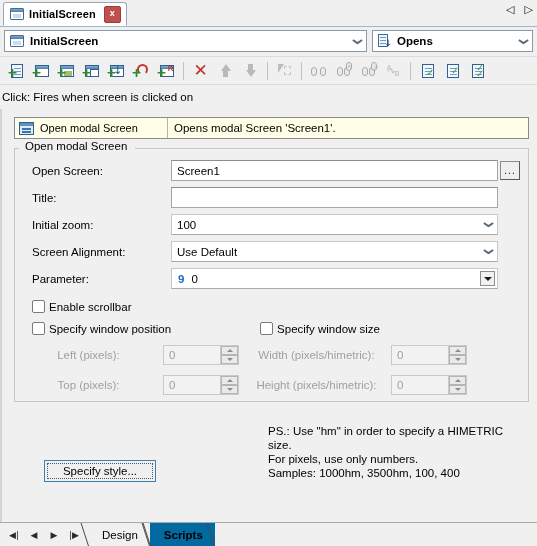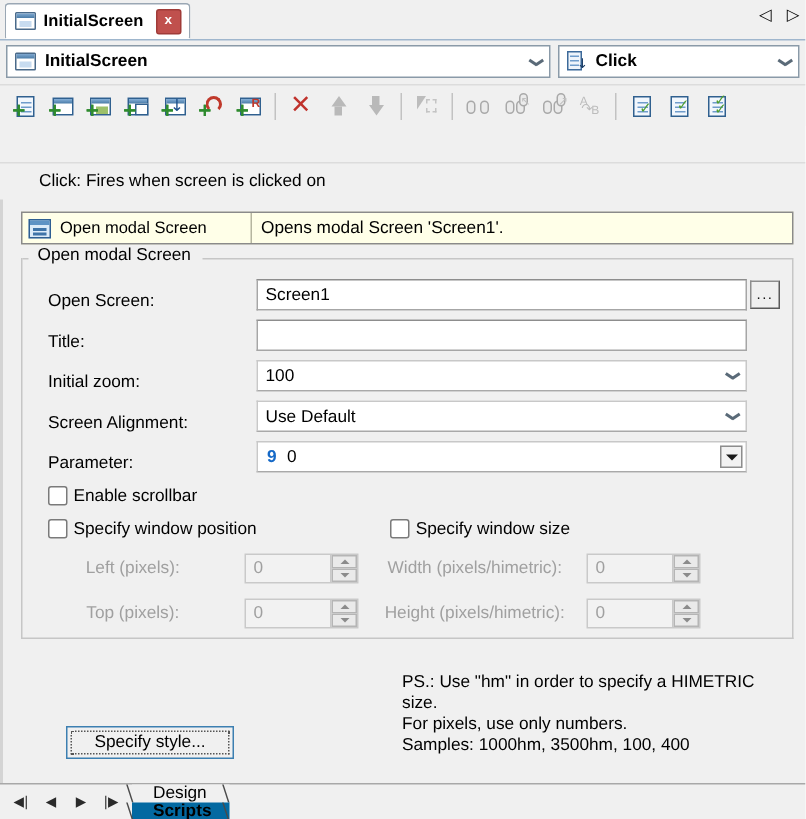--- a/index.html
+++ b/index.html
@@ -272,26 +272,25 @@
   .g-check {
     position: absolute; right: -2px; bottom: 0px;
     color: #4f9e2f; font-size: 10px; line-height: 9px;
     font-family: "DejaVu Sans", sans-serif;
   }
 
   
   .descline {
     height: 24px;
     line-height: 24px;
-    padding-left: 26px;
+    padding-left: 2px;
     font-size: 11.5px;
     background: #f0f0f0;
     border-top: 1px solid #dcdcdc;
     flex: 0 0 auto;
-    margin-top: 24px;
   }
 
   
   .body {
     flex: 1 1 auto;
     background: #f0f0f0;
     border-left: 2px solid #d4d4d4;
     padding: 4px 6px 0 10px;
     box-sizing: border-box;
     position: relative;
@@ -361,21 +360,21 @@
   .gb-line-l {
     position: absolute; top: 0; left: 0; width: 4px; height: 1px; background: #c6c6c6;
   }
   .gb-line-r {
     position: absolute; top: 0; left: 120px; right: 0; height: 1px; background: #c6c6c6;
   }
 
   
   .frow {
     display: flex;
-    align-items: flex-end;
+    align-items: center;
     height: 25px;
     margin-top: 2px;
   }
   .flabel {
     width: 148px;
     flex: 0 0 148px;
     font-size: 11.5px;
     padding-left: 9px;
     box-sizing: border-box;
   }
@@ -589,21 +588,21 @@
   .navbtn {
     width: 20px;
     display: flex;
     align-items: center;
     justify-content: center;
     font-size: 9px;
     color: #2a2a2a;
     cursor: pointer;
     font-family: "DejaVu Sans", sans-serif;
   }
-  .btabs { display: flex; align-items: stretch; flex-direction: column; }
+  .btabs { display: flex; align-items: stretch; }
   .btab {
     position: relative;
     height: 100%;
     display: flex;
     align-items: center;
     padding: 0 12px 0 14px;
     font-size: 11.5px;
     cursor: pointer;
     background: #f0f0f0;
   }
@@ -648,21 +647,21 @@
         </span>
     </div>
     <div class="combo evt">
       <span class="evticon">
         <span class="pg"></span>
         <span class="ln" style="top:3px"></span>
         <span class="ln" style="top:6px"></span>
         <span class="ln" style="top:9px"></span>
         <span class="arw">↓</span>
       </span>
-      <span class="combo-text">Click</span>
+      <span class="combo-text">Opens</span>
       <span class="combo-arrow">
           <span class="chev"></span>
         </span>
     </div>
   </div>
 
   <div class="toolbar">
     <div class="tbtn">
       <span class="g-doc" style="position:relative">
           <i style="top:3px"></i>

